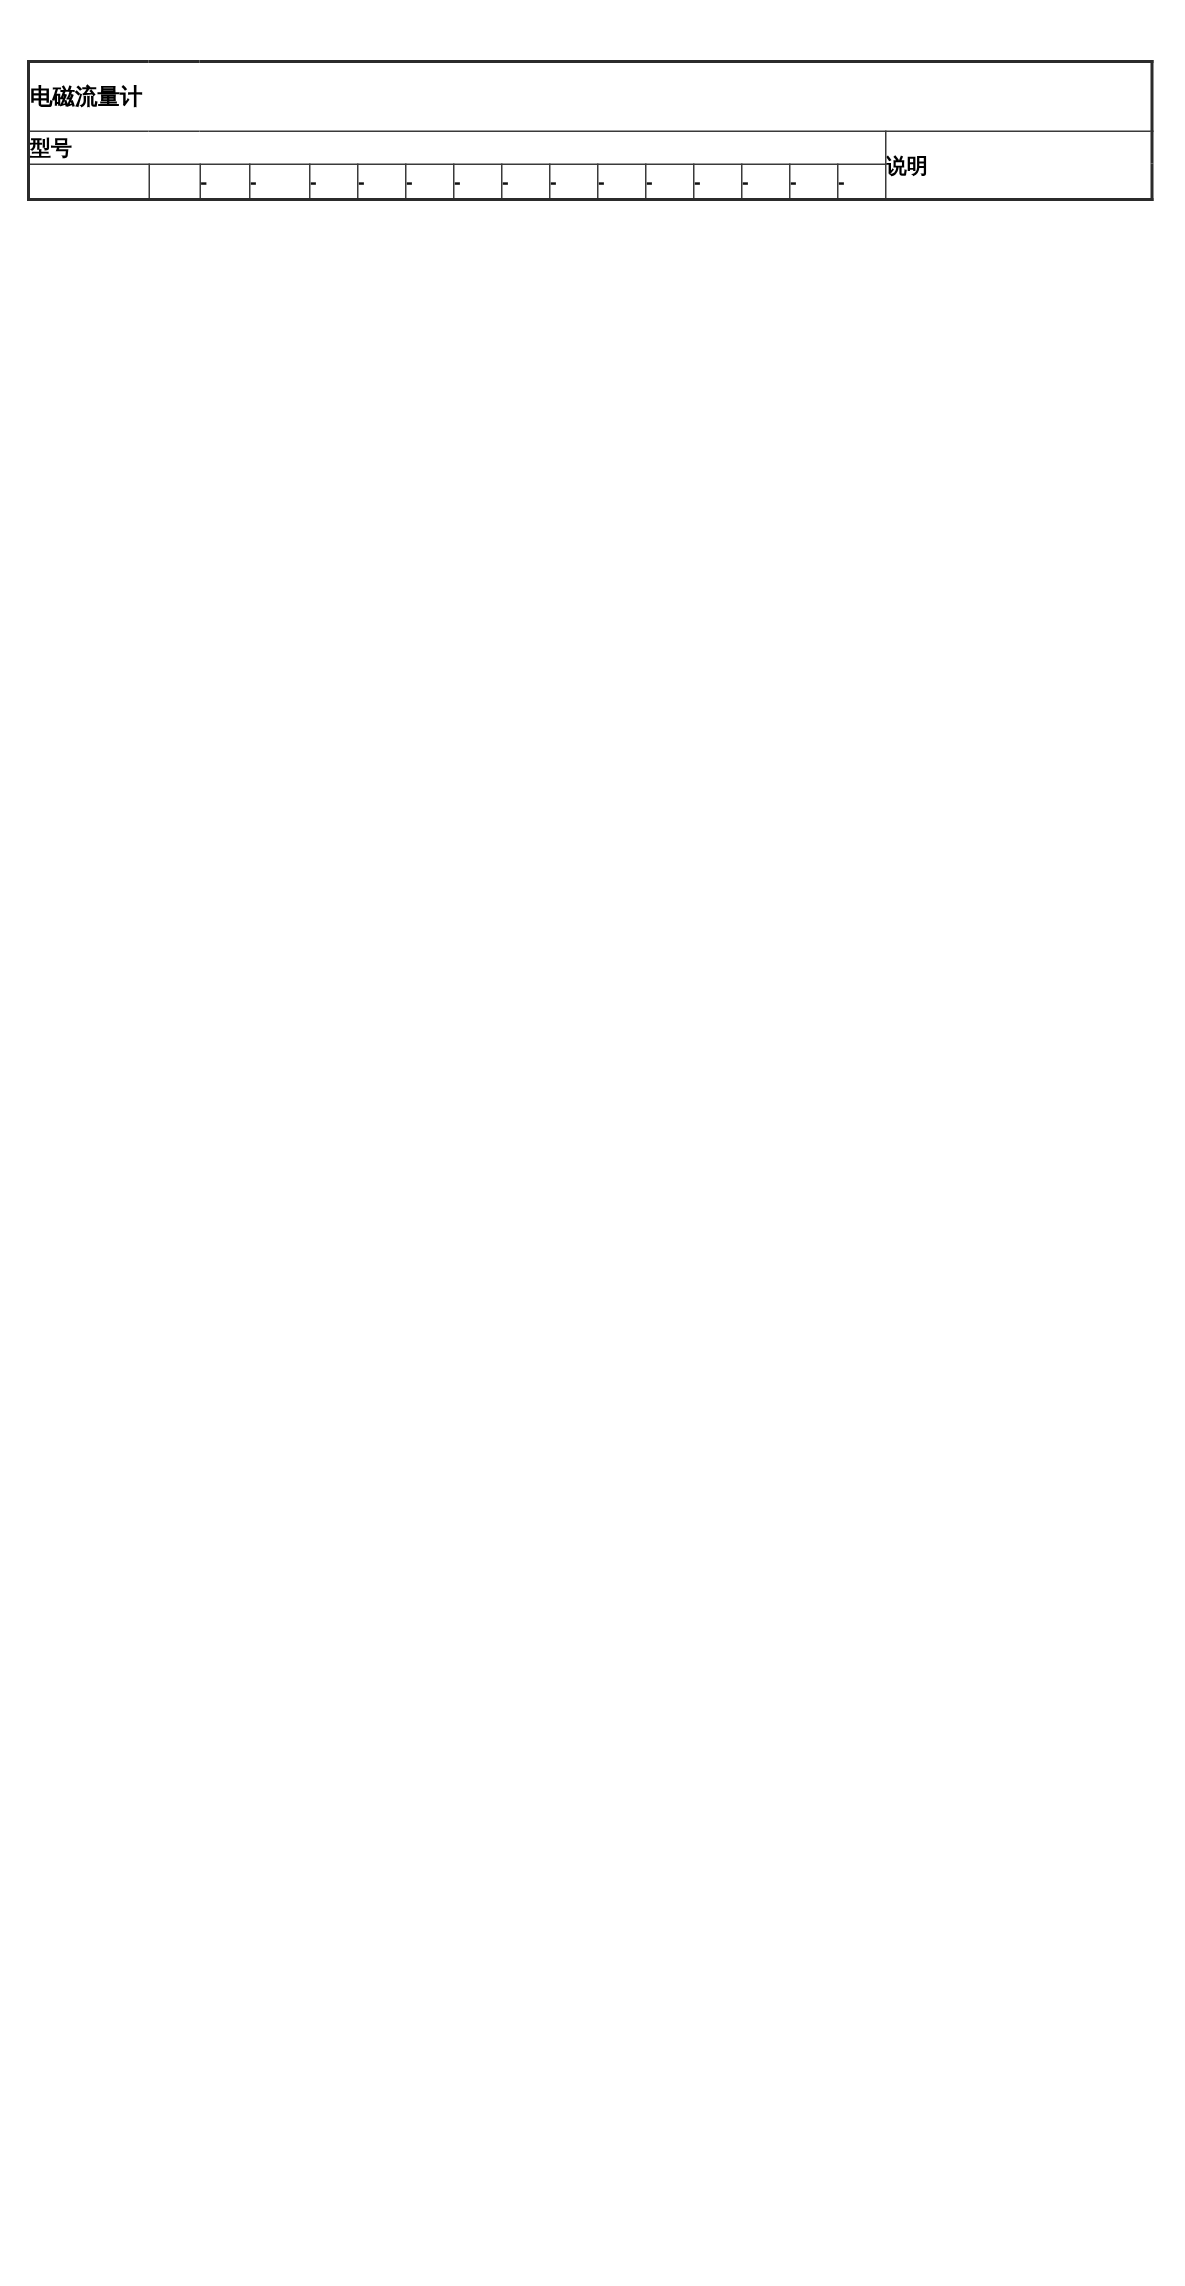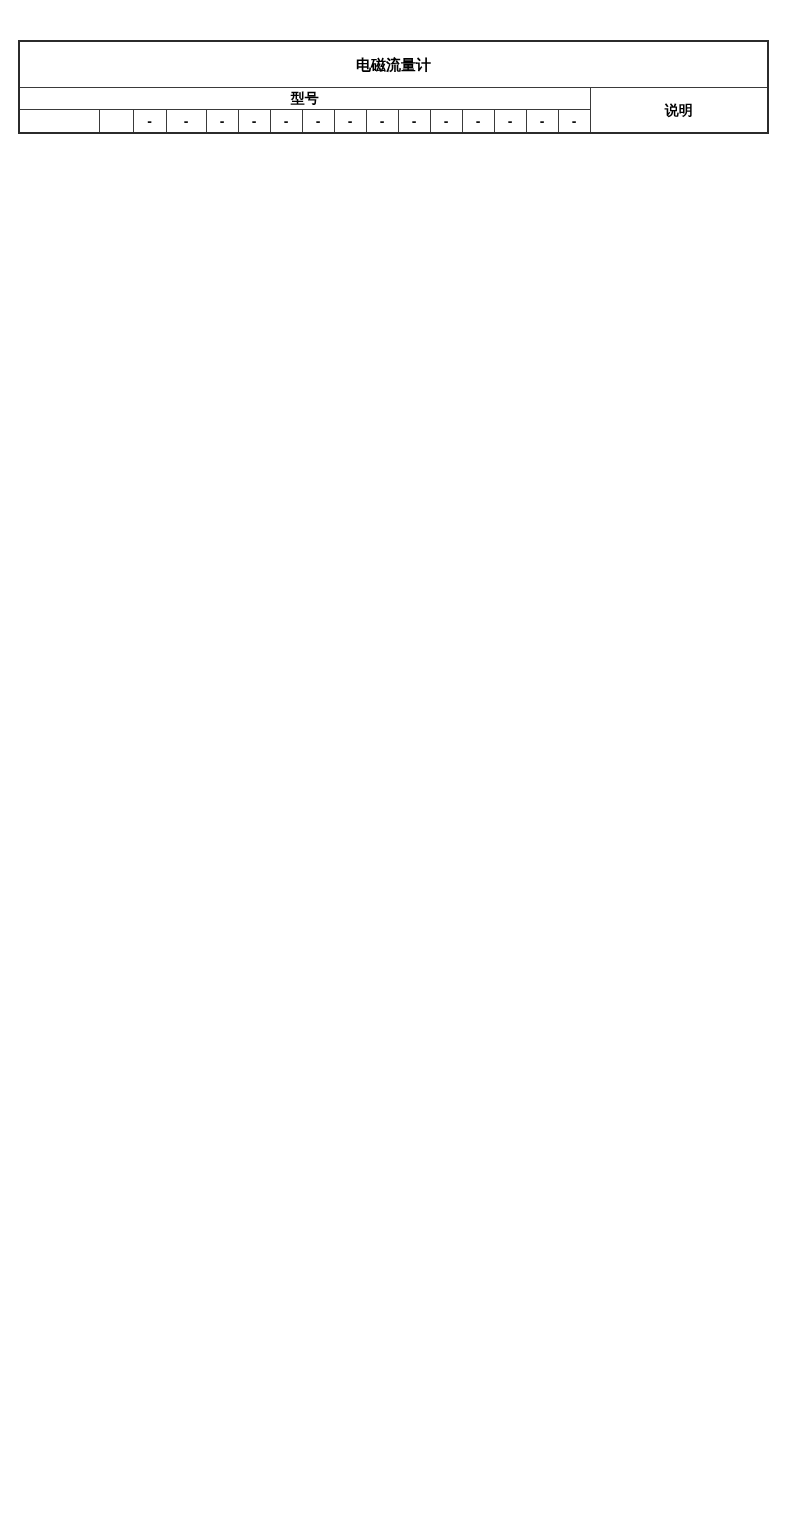--- a/index.html
+++ b/index.html
@@ -8,21 +8,21 @@
     font-family:"Liberation Sans","DejaVu Sans",sans-serif;
     -webkit-font-smoothing:antialiased;
   }
   .wrap{position:absolute;left:18px;top:40px;}
   table{
     border-collapse:collapse;table-layout:fixed;
     border:2px solid #2b2b2b;background:#fff;
   }
   td{
     border:1px solid #3a3a3a;
-    text-align:center;vertical-align:middle;
+    text-align:left;vertical-align:middle;
     padding:0;font-size:14px;color:#111;line-height:1.3;
     overflow:hidden;
   }
   tr{height:24px;}
   .r-title{height:46px;}
   .title-cell{font-size:15px;font-weight:700;color:#000;}
   .r-head{height:22px;margin-top:30px;}
   .head-cell{font-weight:600;color:#000;}
   .r-dash{height:24px;}
   .dash-cell{font-weight:700;}

